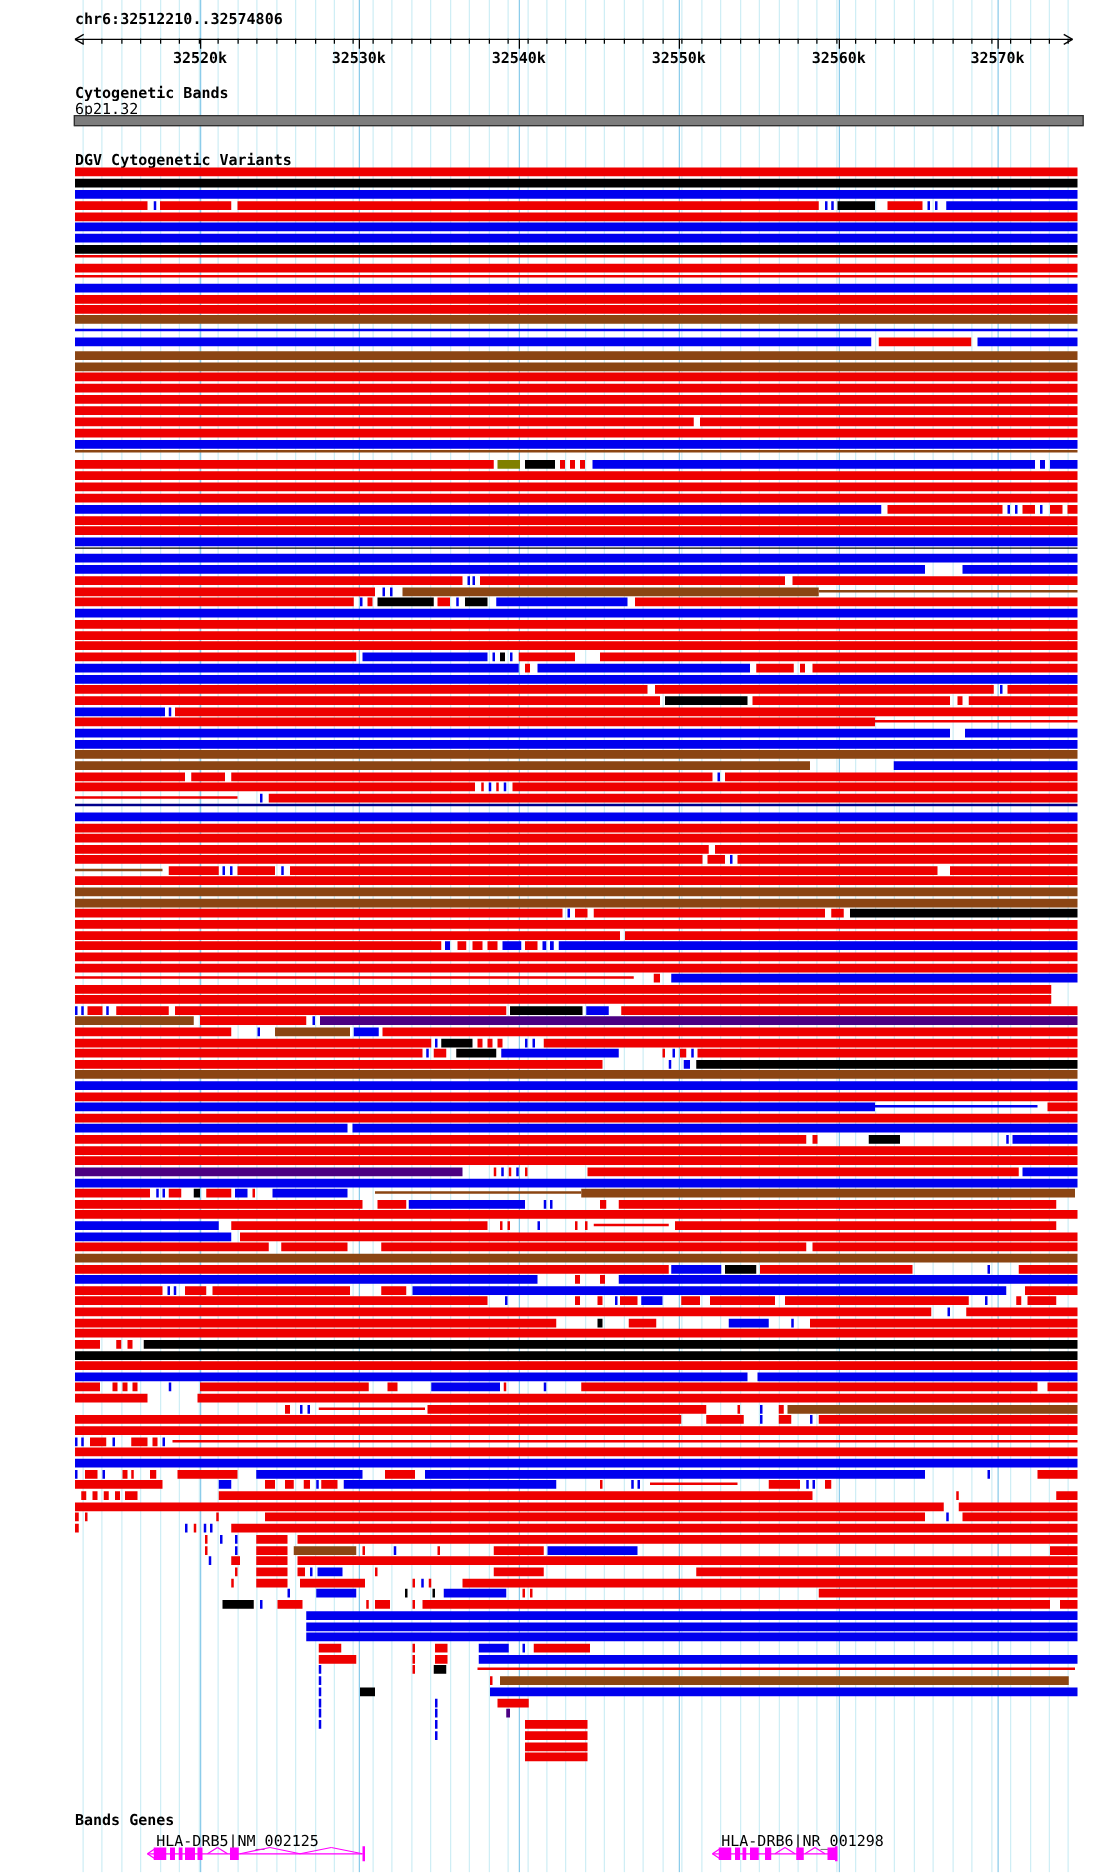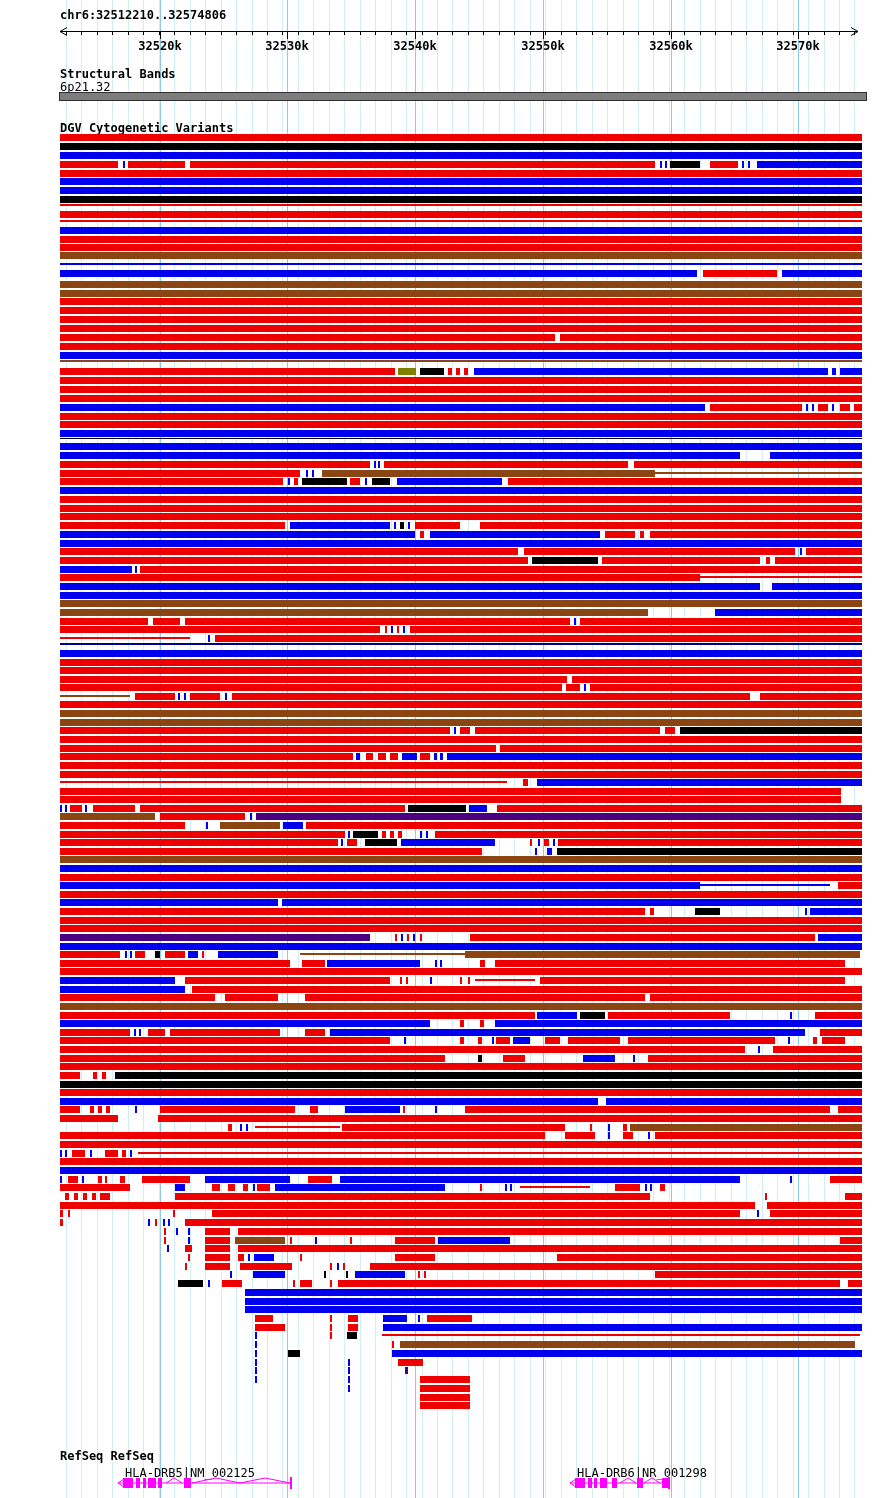--- a/index.html
+++ b/index.html
@@ -144,21 +144,21 @@
       <line x1="415.5" y1="31" x2="415.5" y2="39" stroke="#000" stroke-width="1"></line>
       <text x="415" y="50" text-anchor="middle" style="font:bold 12px &quot;DejaVu Sans Mono&quot;,monospace;fill:#000">32540k</text>
       <line x1="543.5" y1="31" x2="543.5" y2="39" stroke="#000" stroke-width="1"></line>
       <text x="543" y="50" text-anchor="middle" style="font:bold 12px &quot;DejaVu Sans Mono&quot;,monospace;fill:#000">32550k</text>
       <line x1="671.5" y1="31" x2="671.5" y2="39" stroke="#000" stroke-width="1"></line>
       <text x="671" y="50" text-anchor="middle" style="font:bold 12px &quot;DejaVu Sans Mono&quot;,monospace;fill:#000">32560k</text>
       <line x1="798.5" y1="31" x2="798.5" y2="39" stroke="#000" stroke-width="1"></line>
       <text x="798" y="50" text-anchor="middle" style="font:bold 12px &quot;DejaVu Sans Mono&quot;,monospace;fill:#000">32570k</text>
     </svg>
 
-  <div class="txt" style="left:60px;top:67px;">Structural Bands</div>
+  <div class="txt" style="left:60px;top:67px;">Cytogenetic Bands</div>
   <div class="txt normal" style="left:60px;top:80px;">6p21.32</div>
   <div id="cytoband-bar" class="band" style="left: 59px; top: 92px; width: 808px; height: 9px; background: rgb(125, 125, 125);"></div>
 
   <div class="txt" style="left:60px;top:121px;">DGV Cytogenetic Variants</div>
 
   <div id="dgvlayer">
       <div class="seg" style="left: 60px; width: 802px; top: 134px; height: 7px; background: rgb(238, 0, 0);"></div>
       <div class="seg" style="left: 60px; width: 802px; top: 143px; height: 7px; background: rgb(0, 0, 0);"></div>
       <div class="seg" style="left: 60px; width: 802px; top: 152px; height: 7px; background: rgb(0, 0, 238);"></div>
       <div class="seg" style="left: 60px; width: 58px; top: 161px; height: 7px; background: rgb(238, 0, 0);"></div>
@@ -664,21 +664,21 @@
       <div class="seg" style="left: 405px; width: 3px; top: 1367px; height: 7px; background: rgb(75, 0, 130);"></div>
       <div class="seg" style="left: 255px; width: 2px; top: 1376px; height: 7px; background: rgb(0, 0, 238);"></div>
       <div class="seg" style="left: 348px; width: 2px; top: 1376px; height: 7px; background: rgb(0, 0, 238);"></div>
       <div class="seg" style="left: 420px; width: 50px; top: 1376px; height: 7px; background: rgb(238, 0, 0);"></div>
       <div class="seg" style="left: 348px; width: 2px; top: 1385px; height: 7px; background: rgb(0, 0, 238);"></div>
       <div class="seg" style="left: 420px; width: 50px; top: 1385px; height: 7px; background: rgb(238, 0, 0);"></div>
       <div class="seg" style="left: 420px; width: 50px; top: 1394px; height: 7px; background: rgb(238, 0, 0);"></div>
       <div class="seg" style="left: 420px; width: 50px; top: 1402px; height: 7px; background: rgb(238, 0, 0);"></div>
     </div>
 
-  <div class="txt" style="left:60px;top:1449px;">RefSeq RefSeq</div>
+  <div class="txt" style="left:60px;top:1449px;">Bands Genes</div>
 
   <div id="genelayer">
       <div class="txt normal" style="left: 125px; top: 1466px;">HLA-DRB5|NM_002125</div>
       <svg width="192" height="24" style="left: 108px; top: 1471px;">
         <line x1="10" y1="12" x2="182" y2="12" stroke="#ff00ff" stroke-width="1"></line>
         <line x1="10" y1="12" x2="16" y2="8" stroke="#ff00ff" stroke-width="1"></line>
         <line x1="10" y1="12" x2="16" y2="16" stroke="#ff00ff" stroke-width="1"></line>
         <line x1="58" y1="12" x2="66" y2="7" stroke="#ff00ff" stroke-width="1"></line>
         <line x1="66" y1="7" x2="74" y2="12" stroke="#ff00ff" stroke-width="1"></line>
         <line x1="84" y1="12" x2="108" y2="7" stroke="#ff00ff" stroke-width="1"></line>

